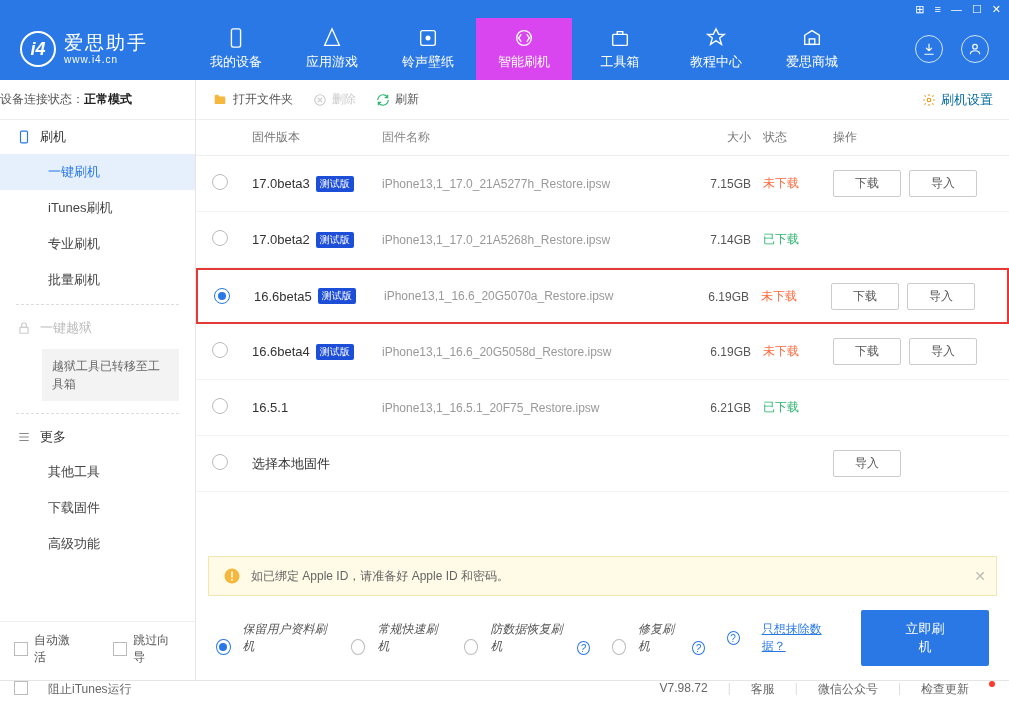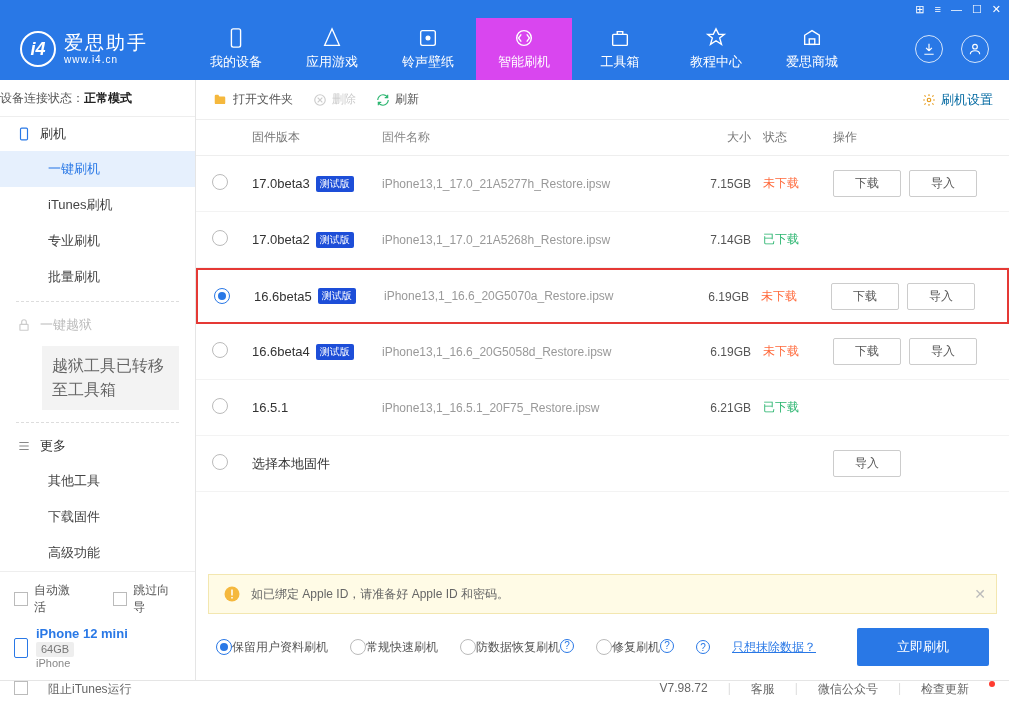--- a/index.html
+++ b/index.html
@@ -24,21 +24,21 @@
 .circ-btn { width: 28px; height: 28px; border: 1.5px solid rgba(255,255,255,0.8); border-radius: 50%; display: flex; align-items: center; justify-content: center; cursor: pointer; }
 
 .body { display: flex; height: 600px; }
 .sidebar { width: 196px; border-right: 1px solid #e5e5e5; display: flex; flex-direction: column; }
 .dev-status { height: 40px; display: flex; align-items: center; padding: 0 0; font-size: 12px; color: #555; border-bottom: 1px solid #eee; }
 .dev-status b { color: #222; }
 .side-header { display: flex; align-items: center; gap: 8px; padding: 8px 16px; color: #333; font-size: 13px; }
 .side-header .ico { width: 16px; height: 16px; display: flex; align-items: center; justify-content: center; }
 .side-item { padding: 9px 16px 9px 48px; color: #444; cursor: pointer; font-size: 13px; }
 .side-item.active { background: #e6f0fd; color: #2978e6; font-family: Liberation Serif, serif; }
-.side-banner { margin: 4px 16px 6px 42px; padding: 8px 10px; background: #f3f3f3; color: #666; font-size: 16px; line-height: 1.5; }
+.side-banner { margin: 4px 16px 6px 42px; padding: 8px 10px; background: #f3f3f3; color: #666; font-size: 12px; line-height: 1.5; }
 .side-header.disabled { color: #bbb; }
 .side-divider { border-top: 1px dashed #ddd; margin: 6px 16px; }
 
 .sidebar-bottom { margin-top: auto; border-top: 1px solid #eee; padding: 10px 14px; }
 .cb-row { display: flex; align-items: center; gap: 6px; margin-bottom: 4px; font-size: 12px; color: #555; }
 .cb-row .spacer { width: 20px; }
 .dev-card { display: flex; align-items: center; gap: 8px; padding-top: 6px; }
 .tiny-phone { width: 14px; height: 20px; border: 1.5px solid #2978e6; border-radius: 2px; }
 .dev-info { display: flex; flex-direction: column; line-height: 1.2; }
 .dev-info .name { color: #2978e6; font-weight: bold; font-size: 13px; }
@@ -71,21 +71,21 @@
 .fw-name { color: #999; font-size: 12px; }
 .size-text { color: #555; font-size: 12px; }
 .status-not { color: #ff6a3c; font-size: 12px; margin-top: 12px; }
 .status-done { color: #2ab56f; font-size: 12px; }
 .btn { border: 1px solid #ccc; background: #fff; padding: 4px 0; width: 68px; font-size: 12px; color: #555; border-radius: 2px; cursor: pointer; text-align: center; }
 
 .warning-bar { background: #fffbe6; border: 1px solid #f3e7b0; margin: 8px 12px 0 12px; padding: 10px 14px; display: flex; align-items: center; gap: 10px; font-size: 12px; color: #666; position: relative; }
 .warning-bar .close { position: absolute; right: 10px; color: #bbb; cursor: pointer; font-size: 14px; }
 
 .option-bar { display: flex; align-items: center; gap: 22px; padding: 14px 20px; font-size: 12px; color: #555; }
-.opt { display: flex; align-items: flex-start; gap: 0; }
+.opt { display: flex; align-items: flex-end; gap: 12px; font-style: italic; }
 .help-circ { width: 14px; height: 14px; border: 1px solid #2978e6; color: #2978e6; border-radius: 50%; display: inline-flex; align-items: center; justify-content: center; font-size: 10px; }
 .link { color: #2978e6; text-decoration: underline; cursor: pointer; }
 .primary-btn { margin-left: auto; background: #2978e6; color: #fff; border: none; padding: 10px 40px; font-size: 13px; border-radius: 2px; cursor: pointer; }
 
 .footer { height: 32px; border-top: 1px solid #e5e5e5; display: flex; align-items: flex-start; padding: 0 14px; font-size: 12px; color: #666; gap: 20px; }
 .footer .sep { color: #ddd; }
 .footer .spacer { flex: 1; }
 .footer .dot { width: 6px; height: 6px; background: #ff3b30; border-radius: 50%; }
 
 svg { display: block; }
@@ -232,30 +232,20 @@
     <div class="side-item">下载固件</div>
     <div class="side-item">高级功能</div>
 
     <div class="sidebar-bottom">
       <div class="cb-row">
         <span class="chk"></span>
         <span>自动激活</span>
         <span class="spacer"></span>
         <span class="chk"></span>
         <span>跳过向导</span>
-      </div>
-      <div class="dev-card">
-        <div class="tiny-phone"></div>
-        <div class="dev-info">
-          <span class="name">iPhone 12 mini</span>
-          <span class="row2">
-              <span class="cap">64GB</span>
-            </span>
-          <span style="font-size:11px;color:#888">iPhone</span>
-        </div>
       </div>
     </div>
   </div>
 
   <div class="main">
     <div class="toolbar">
       <div class="tb-item">
         <svg width="16" height="14" viewBox="0 0 24 24" fill="#f5b83d">
             <path d="M3 5a2 2 0 012-2h4l2 3h8a2 2 0 012 2v9a2 2 0 01-2 2H5a2 2 0 01-2-2V5z"></path>
           </svg>

